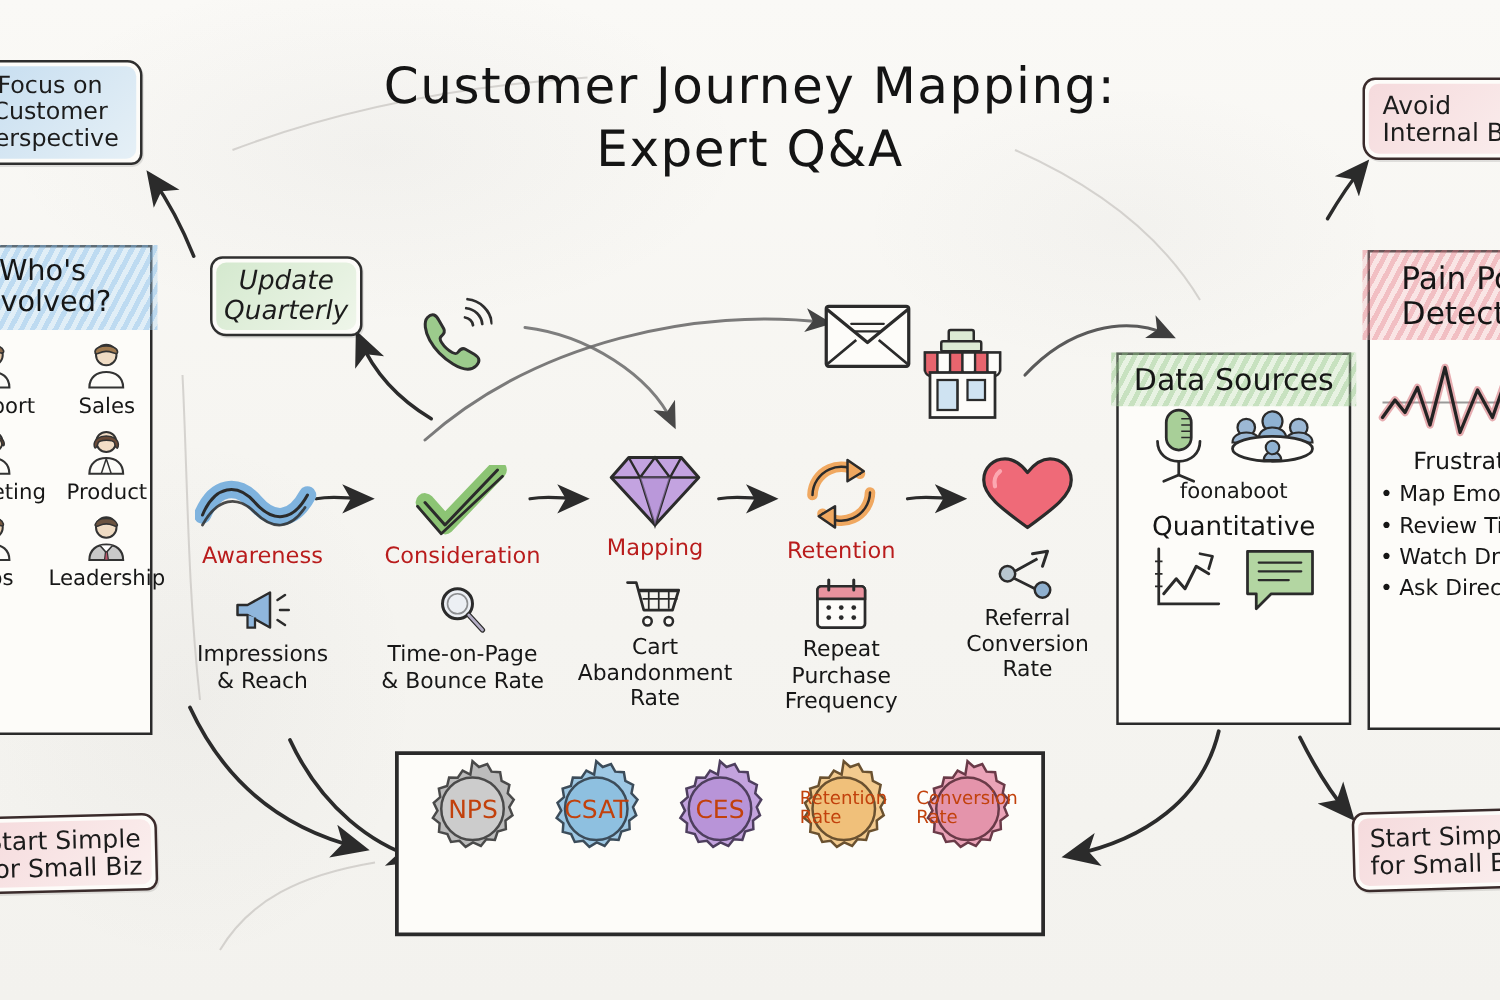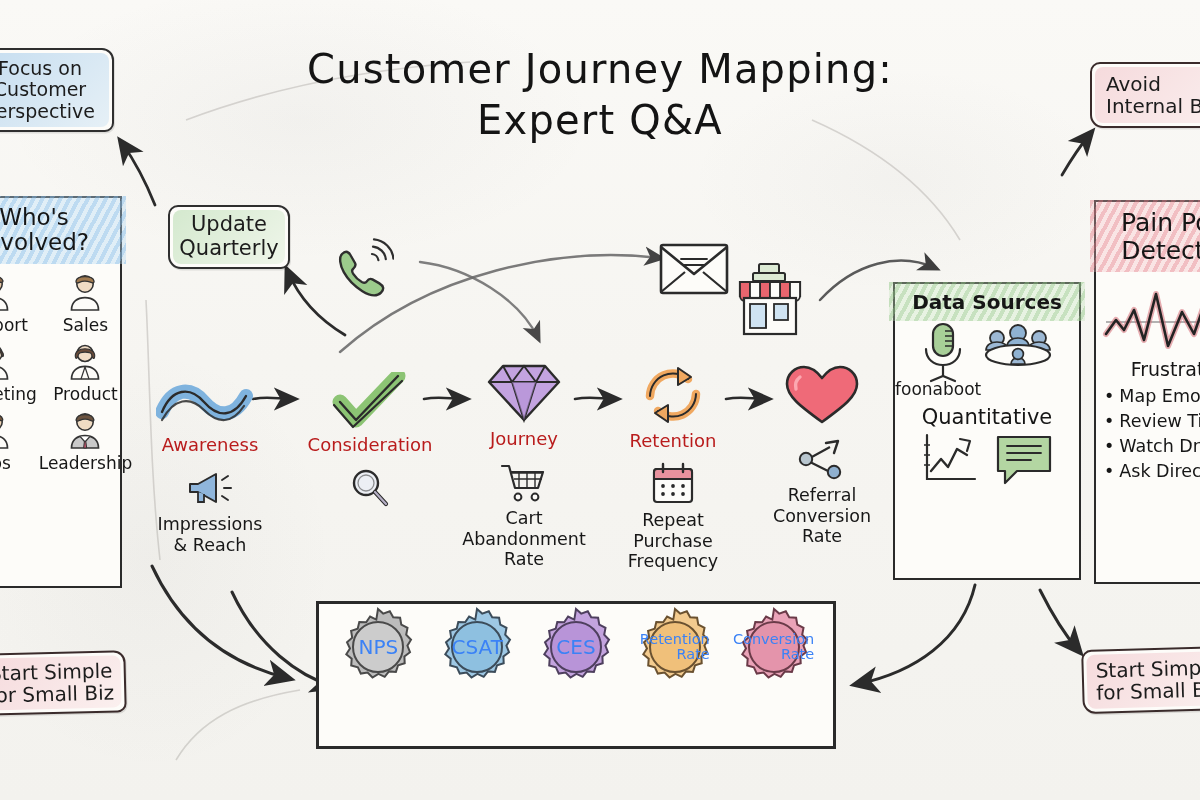--- a/index.html
+++ b/index.html
@@ -37,21 +37,21 @@
     border-radius:10px 12px 9px 13px;
     padding:6px 10px;
     box-shadow:1px 1.5px 0 rgba(0,0,0,.10);
     z-index:6;
   }
   .note span{display:block;white-space:nowrap;}
   .note .inner-tint{position:absolute;inset:3px;border-radius:8px;z-index:-1;}
 
   .note.blue{border-color:#2f2f2f;}
   .note.blue .inner-tint{background:linear-gradient(135deg,rgba(150,195,232,.55),rgba(176,212,240,.30));}
-  .note.green{border-color:#2f2f2f;}
+  .note.green{border-color:#2f2f2f;font-style:italic;}
   .note.green .inner-tint{background:linear-gradient(135deg,rgba(168,212,160,.48),rgba(198,228,190,.26));}
   .note.pink{border-color:#3a2b2b;}
   .note.pink .inner-tint{background:linear-gradient(135deg,rgba(234,168,178,.40),rgba(244,200,206,.24));}
 
   
   .title-wrap{
     position:absolute;left:0;right:0;top:46px;text-align:center;z-index:6;
   }
   .title-l1,.title-l2{
     font-family:"DejaVu Sans","Liberation Sans",sans-serif;
@@ -79,21 +79,21 @@
   .hl-orange{background:repeating-linear-gradient(118deg,rgba(240,190,120,.70) 0 5px,rgba(246,212,160,.45) 5px 10px);}
 
   
   .roles{display:grid;grid-template-columns:1fr 1fr;gap:4px 2px;padding:6px 4px 4px;}
   .role{display:flex;flex-direction:column;align-items:center;}
   .role-label{font-size:17px;margin-top:1px;color:#171717;white-space:nowrap;}
 
   
   .ds-sub{text-align:center;font-size:21px;margin:7px 0 2px;color:#161616;}
   .ds-row{display:flex;align-items:center;justify-content:center;gap:10px;}
-  .ds-cap{font-size:17px;color:#1a1a1a;margin-top:-4px;}
+  .ds-cap{text-align:center;font-size:17px;color:#1a1a1a;margin-top:-4px;}
 
   
   .pp-cap{text-align:center;font-size:19px;color:#161616;margin:2px 0 4px;}
   .pp-list{font-size:17.5px;line-height:1.42;padding:0 0 0 8px;color:#161616;}
   .pp-list li{list-style:none;white-space:nowrap;}
   .pp-list li::before{content:"\2022";margin-right:5px;}
   .pp-list{margin:0;}
 
   
   .stage{position:absolute;text-align:center;width:168px;z-index:6;}
@@ -105,21 +105,21 @@
   
   #success-metrics{
     position:absolute;left:316px;top:601px;width:520px;height:148px;
     border:3px solid #2a2a2a;background:#fdfcf9;box-sizing:border-box;z-index:6;
   }
   .sm-title{position:relative;text-align:center;font-size:26px;padding:7px 0 6px;color:#141414;}
   .sm-title .hl{position:absolute;left:-3px;right:-3px;top:-4px;bottom:-2px;z-index:-1;}
   .sm-badges{display:flex;align-items:center;justify-content:space-around;padding:2px 10px 0;}
   .badge{position:relative;width:82px;height:82px;display:flex;align-items:center;justify-content:center;}
   .badge .lbl{
-    position:relative;z-index:3;font-size:20px;line-height:1.02;text-align:right;color:#3b82f6;
+    position:relative;z-index:3;font-size:20px;line-height:1.02;text-align:left;color:#c2410c;
   }
   .badge .lbl.small{font-size:14.5px;}
 
   
   svg{display:block;}
 </style>
 </head>
 <body>
 
 <div id="canvas">
@@ -365,31 +365,33 @@
     </div>
     <div class="stage-name">Consideration</div>
     <div class="metric-icon">
       <svg width="42" height="42" viewBox="0 0 42 42">
         <circle cx="17" cy="16" r="12" fill="#eceff4" stroke="#2b2b2b" stroke-width="2.4"></circle>
         <circle cx="17" cy="16" r="8" fill="none" stroke="#2b2b2b" stroke-width="1.3" opacity=".5"></circle>
         <path d="M26 25l11 12" stroke="#2b2b2b" stroke-width="4.2" stroke-linecap="round"></path>
         <path d="M26 25l11 12" stroke="#b4aec4" stroke-width="2.2" stroke-linecap="round"></path>
       </svg>
     </div>
+    <div class="metric-text" style="white-space:pre-line;">Time-on-Page
+&amp; Bounce Rate</div>
   </div>
 
   <div class="stage" style="left:440px;top:362px;">
     <div class="stage-icon">
       <svg width="76" height="64" viewBox="0 0 76 64">
         <path d="M17 6h42l14 16-35 38L3 22z" fill="#c3a3e0" stroke="#2b2b2b" stroke-width="2.4" stroke-linejoin="round"></path>
         <path d="M3 22h70M17 6l9 16 12-16 12 16 9-16M26 22l12 38 12-38" fill="none" stroke="#2b2b2b" stroke-width="1.9"></path>
         <path d="M26 22h24l-12 38z" fill="#b28fd6" opacity=".55"></path>
       </svg>
     </div>
-    <div class="stage-name">Journey</div>
+    <div class="stage-name">Mapping</div>
     <div class="metric-icon">
       <svg width="50" height="42" viewBox="0 0 50 42">
         <path d="M3 5h7l6 22h23l5-16H12" fill="none" stroke="#2b2b2b" stroke-width="2.2" stroke-linecap="round" stroke-linejoin="round"></path>
         <path d="M13 12h31M15 18h28M20 11v16M28 11v16M36 11v15" stroke="#2b2b2b" stroke-width="1.4" fill="none"></path>
         <circle cx="19" cy="36" r="3.4" fill="#fdfcf9" stroke="#2b2b2b" stroke-width="2"></circle>
         <circle cx="36" cy="36" r="3.4" fill="#fdfcf9" stroke="#2b2b2b" stroke-width="2"></circle>
       </svg>
     </div>
     <div class="metric-text" style="white-space:pre-line;">Cart
 Abandonment
@@ -443,21 +445,21 @@
         <circle cx="10" cy="21" r="6.2" fill="#b8c6cf" stroke="#2b2b2b" stroke-width="2"></circle>
         <circle cx="38" cy="34" r="6.2" fill="#8fb0cf" stroke="#2b2b2b" stroke-width="2"></circle>
       </svg>
     </div>
     <div class="metric-text" style="white-space:pre-line;">Referral
 Conversion
 Rate</div>
   </div>
 
   <div class="panel" style="left:893px;top:282px;width:188px;height:298px;">
-    <div class="panel-head" style="font-size:20px;font-weight:bold;">
+    <div class="panel-head" style="font-size:24px;">
       <span class="hl hl-green"></span>
       <span>Data Sources</span>
     </div>
     <div class="ds-row">
       <span>
         <svg width="52" height="62" viewBox="0 0 52 62">
           <rect x="16" y="3" width="20" height="32" rx="10" fill="#a8cf98" stroke="#2b2b2b" stroke-width="2.2"></rect>
           <g stroke="#2b2b2b" stroke-width="1.3">
             <path d="M28 10h7M28 15h7M28 20h7M28 25h7"></path>
           </g>

